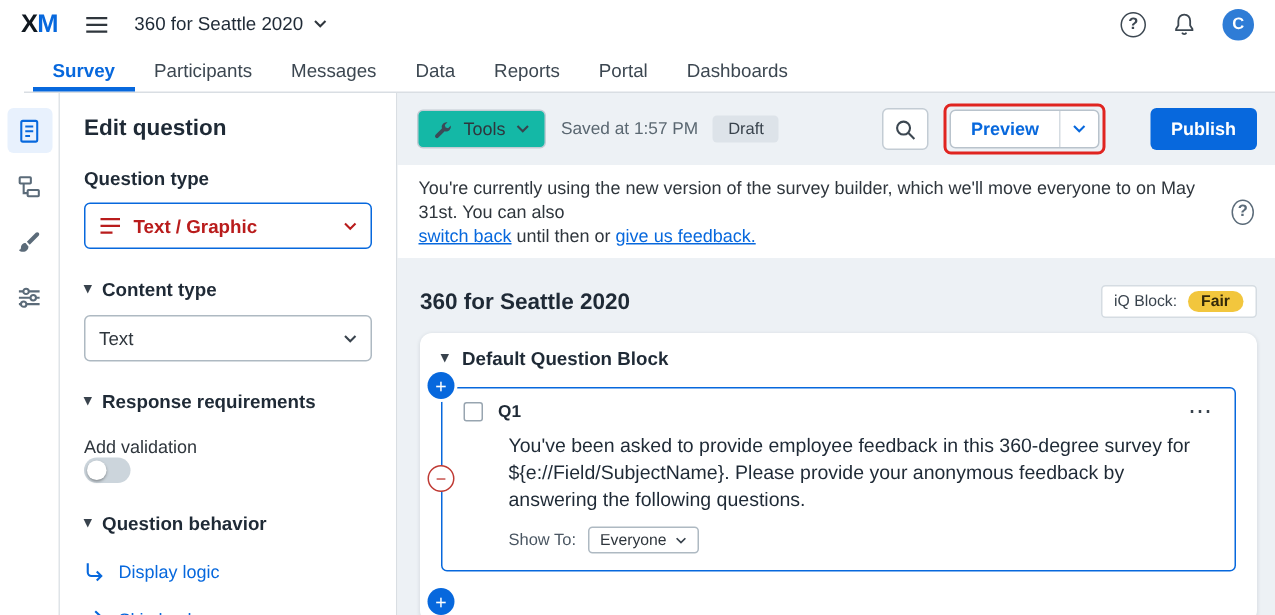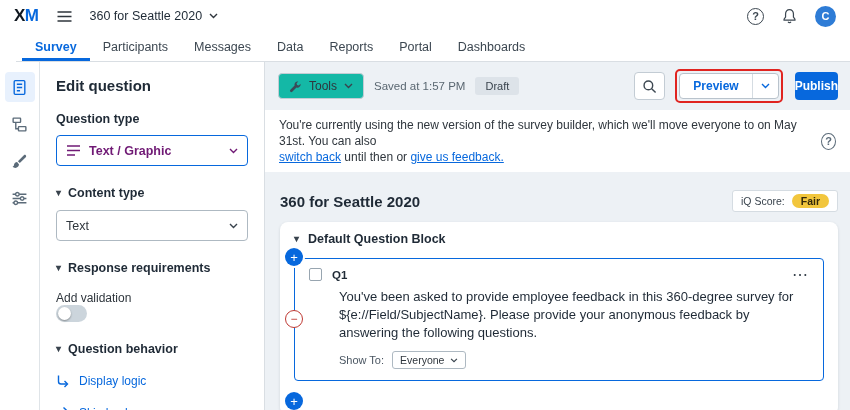--- a/index.html
+++ b/index.html
@@ -36,21 +36,21 @@
     color:#5b6b79; cursor:pointer; }
   .rail-btn.selected { color:#0768dd; background:#e8f1fd; }
 
   
   .sidebar { position:absolute; top:62px; left:40px; width:225px; bottom:0; background:#fff;
     border-right:1px solid #d9dee3; padding:15px 16px; }
   .sb-title { font-size:15px; font-weight:bold; color:#1f2a36; }
   .sb-label { font-size:12.5px; font-weight:bold; color:#1f2a36; margin:18px 0 9px; }
   .dd { height:31px; border:1px solid #aeb9c2; border-radius:4px; background:#fff;
     display:flex; align-items:center; gap:8px; padding:0 9px; font-size:12.5px; color:#2f363d; cursor:pointer; }
-  .dd.accent { border-color:#0768dd; color:#701a75; font-weight:bold; }
+  .dd.accent { border-color:#0768dd; color:#b91c1c; font-weight:bold; }
   .dd .grow { flex:1; }
   .sec-head { display:flex; align-items:center; gap:7px; font-size:12.5px; font-weight:bold; color:#1f2a36;
     margin:20px 0 0; cursor:pointer; }
   .caret-glyph { font-size:10px; color:#39434d; line-height:1; }
   .val-row { display:flex; align-items:flex-start; justify-content:space-between; font-size:12px; color:#2f363d; margin:16px 0 0;flex-direction:column; }
   .toggle { width:31px; height:17px; border-radius:9px; background:#ccd5dc; position:relative; cursor:pointer; flex:none; }
   .toggle::after { content:""; position:absolute; left:2px; top:2px; width:13px; height:13px; border-radius:50%;
     background:#fff; box-shadow:0 1px 2px rgba(0,0,0,.35); }
   .logic-link { display:flex; align-items:flex-start; gap:9px; color:#0768dd; font-size:12px; margin:18px 0 0; cursor:pointer; }
 
@@ -62,21 +62,21 @@
   .saved { font-size:11.5px; color:#5a6771; }
   .draft { font-size:11px; color:#39434d; background:#dde3e9; border-radius:3px; padding:3px 10px; }
   .grow { flex:1; }
   .search-btn { width:31px; height:28px; background:#fff; border:1px solid #c3ccd4; border-radius:4px;
     display:flex; align-items:center; justify-content:center; cursor:pointer; }
   .preview-hl { border:2px solid #e02420; border-radius:5px; padding:2px; display:flex; }
   .preview-btn { display:flex; align-items:stretch; background:#fff; border:1px solid #b9c3cc; border-radius:4px; overflow:hidden; }
   .preview-main { padding:5px 13px; font-size:12px; font-weight:bold; color:#0768dd; cursor:pointer; display:flex; align-items:center; }
   .preview-caret { padding:0 8px; border-left:1px solid #d5dce2; color:#0768dd; display:flex; align-items:center; cursor:pointer; }
   .publish-btn { background:#0768dd; color:#fff; font-size:12px; font-weight:bold; border:none; border-radius:4px;
-    padding:7px 0; cursor:pointer; margin-left:2px; }
+    padding:7px 14px; cursor:pointer; margin-left:20px; }
 
   .notice { background:#fff; padding:7px 14px; display:flex; align-items:center; gap:10px; }
   .notice-text { font-size:12px; line-height:16px; color:#2f363d; }
   .notice-text a { color:#0768dd; text-decoration:underline; cursor:pointer; }
   .notice .help-circle { margin-left:auto; border-color:#5b6b79; color:#5b6b79; }
 
   .title-row { display:flex; align-items:center; padding:18px 12px 0 15px; }
   .page-title { font-size:15px; font-weight:bold; color:#1f2a36; }
   .iq { margin-left:auto; display:flex; align-items:center; gap:7px; background:#fff; border:1px solid #d5dce2;
     border-radius:3px; padding:3px 8px; font-size:10.5px; color:#39434d; }
@@ -273,21 +273,21 @@
       <div><a>switch back</a><span> until then or </span><a>give us feedback.</a></div>
     </div>
     <div class="help-circle">
         <span>?</span>
       </div>
   </div>
 
   <div class="title-row">
     <span class="page-title">360 for Seattle 2020</span>
     <div class="iq">
-      <span>iQ Score:</span>
+      <span>iQ Block:</span>
       <span class="iq-badge">Fair</span>
     </div>
   </div>
 
   <div class="block">
     <div class="block-head">
       <span class="caret-glyph">▾</span>
       <span>Default Question Block</span>
     </div>
 

